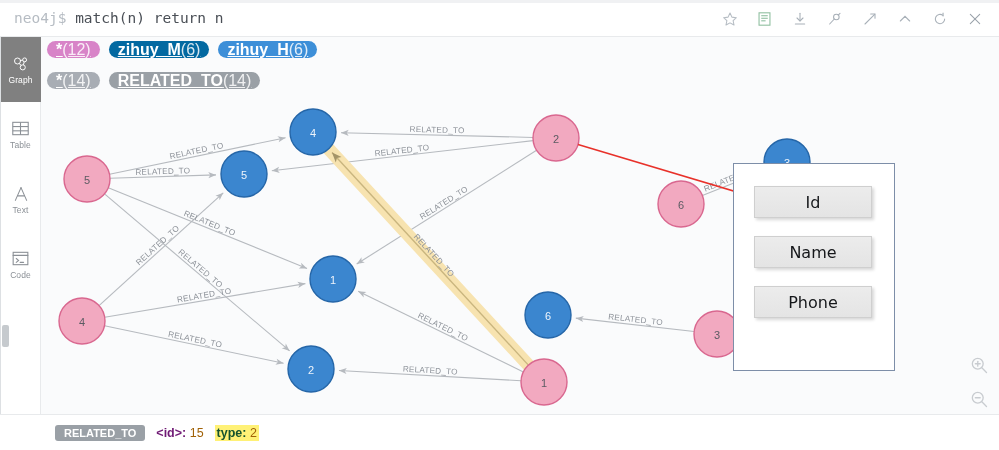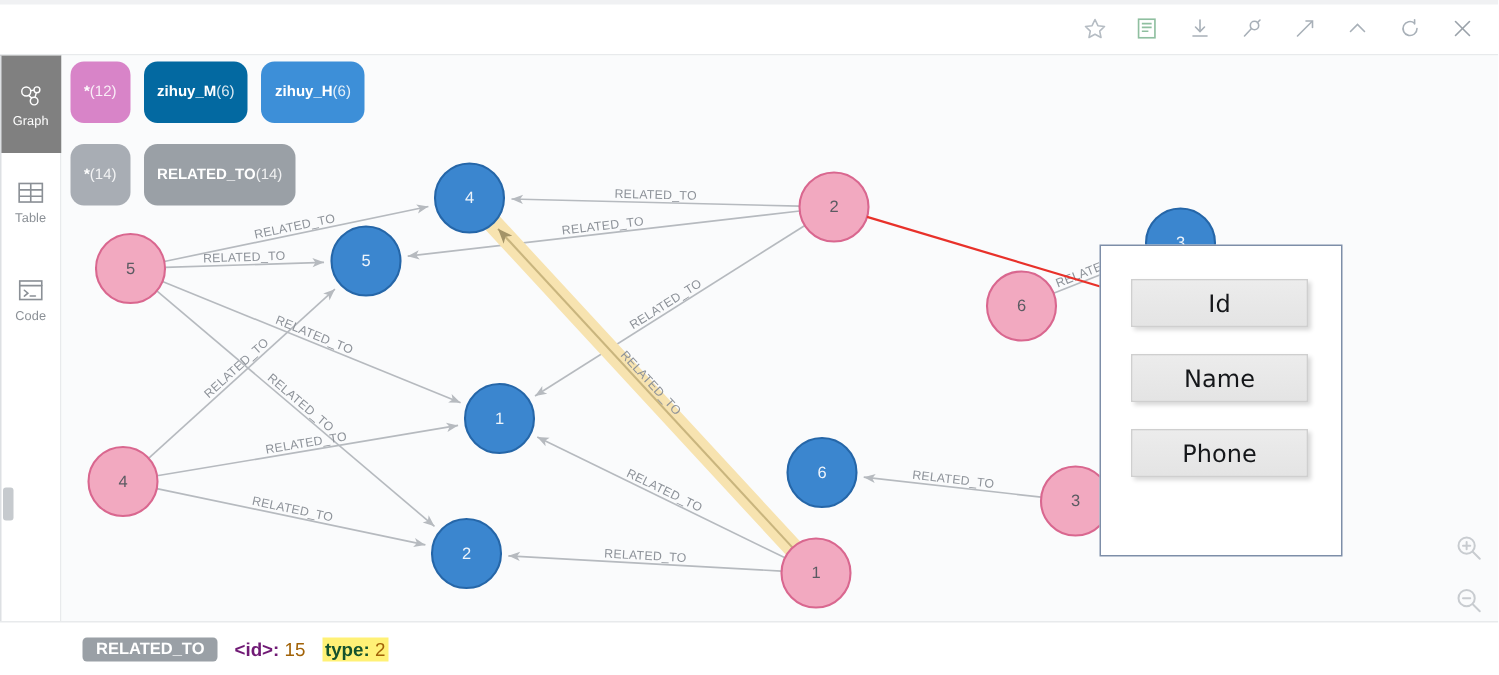--- a/index.html
+++ b/index.html
@@ -102,28 +102,29 @@
     left: 6px; top: 4px;
     width: 930px;
     display: flex;
     flex-wrap: wrap;
     gap: 7px 9px;
     z-index: 6;
   }
   .chip {
     height: 17px;
     line-height: 17px;
-    padding: 12px 9px;
+    padding: 0 9px;
     border-radius: 9px;
-    font-size: 10px;
+    font-size: 16px;
     font-weight: bold;
     color: #ffffff;
     white-space: nowrap;
     cursor: pointer;
     user-select: none;
+    text-decoration: underline;
   }
   .chip .cnt { font-weight: normal; opacity: 0.85; }
   .legend-row2 { flex-basis: 100%; height: 0; }
 
   svg.graph {
     position: absolute;
     left: 0; top: 0;
     width: 958px; height: 377px;
     display: block;
   }
@@ -224,20 +225,21 @@
     background: #dde0e3;
     z-index: 9;
   }
 </style>
 </head>
 <body>
 
 <div id="app">
 
   <div class="querybar">
+    <div class="query-text"><span class="query-prompt">neo4j$</span>&nbsp;<span>match(n) return n</span></div>
 
     <div class="toolbar">
       <div class="tb-btn">
         <svg width="16" height="16" viewBox="0 0 24 24" fill="none" stroke="#b5bcc3" stroke-width="1.6" stroke-linejoin="round">
           <polygon points="12,3 14.9,9.2 21.5,10 16.7,14.6 18,21 12,17.8 6,21 7.3,14.6 2.5,10 9.1,9.2"></polygon>
         </svg>
       </div>
       <div class="tb-btn">
         <svg width="15" height="16" viewBox="0 0 20 22" fill="none" stroke="#8fbfa0" stroke-width="1.5">
           <rect x="2.5" y="2.5" width="15" height="17"></rect>
@@ -303,20 +305,30 @@
     <div class="side-item">
       <span class="side-ico">
         <svg width="19" height="17" viewBox="0 0 24 22" fill="none" stroke="currentColor" stroke-width="1.4">
           <rect x="2" y="3" width="20" height="16"></rect>
           <line x1="2" y1="8.5" x2="22" y2="8.5"></line>
           <line x1="2" y1="14" x2="22" y2="14"></line>
           <line x1="12" y1="3" x2="12" y2="19"></line>
         </svg>
       </span>
       <span class="side-label">Table</span>
+    </div>
+    <div class="side-item">
+      <span class="side-ico">
+        <svg width="18" height="18" viewBox="0 0 24 24" fill="none" stroke="currentColor" stroke-width="1.4" stroke-linecap="round">
+          <line x1="12" y1="3.5" x2="4.5" y2="20.5"></line>
+          <line x1="12" y1="3.5" x2="19.5" y2="20.5"></line>
+          <line x1="7.6" y1="14.5" x2="16.4" y2="14.5"></line>
+        </svg>
+      </span>
+      <span class="side-label">Text</span>
     </div>
     <div class="side-item">
       <span class="side-ico">
         <svg width="19" height="17" viewBox="0 0 24 22" fill="none" stroke="currentColor" stroke-width="1.4" stroke-linecap="round">
           <rect x="2.5" y="3" width="19" height="16"></rect>
           <line x1="2.5" y1="7" x2="21.5" y2="7"></line>
           <polyline points="6.5,11 9.5,13.5 6.5,16"></polyline>
           <line x1="11.5" y1="16" x2="16" y2="16"></line>
         </svg>
       </span>

